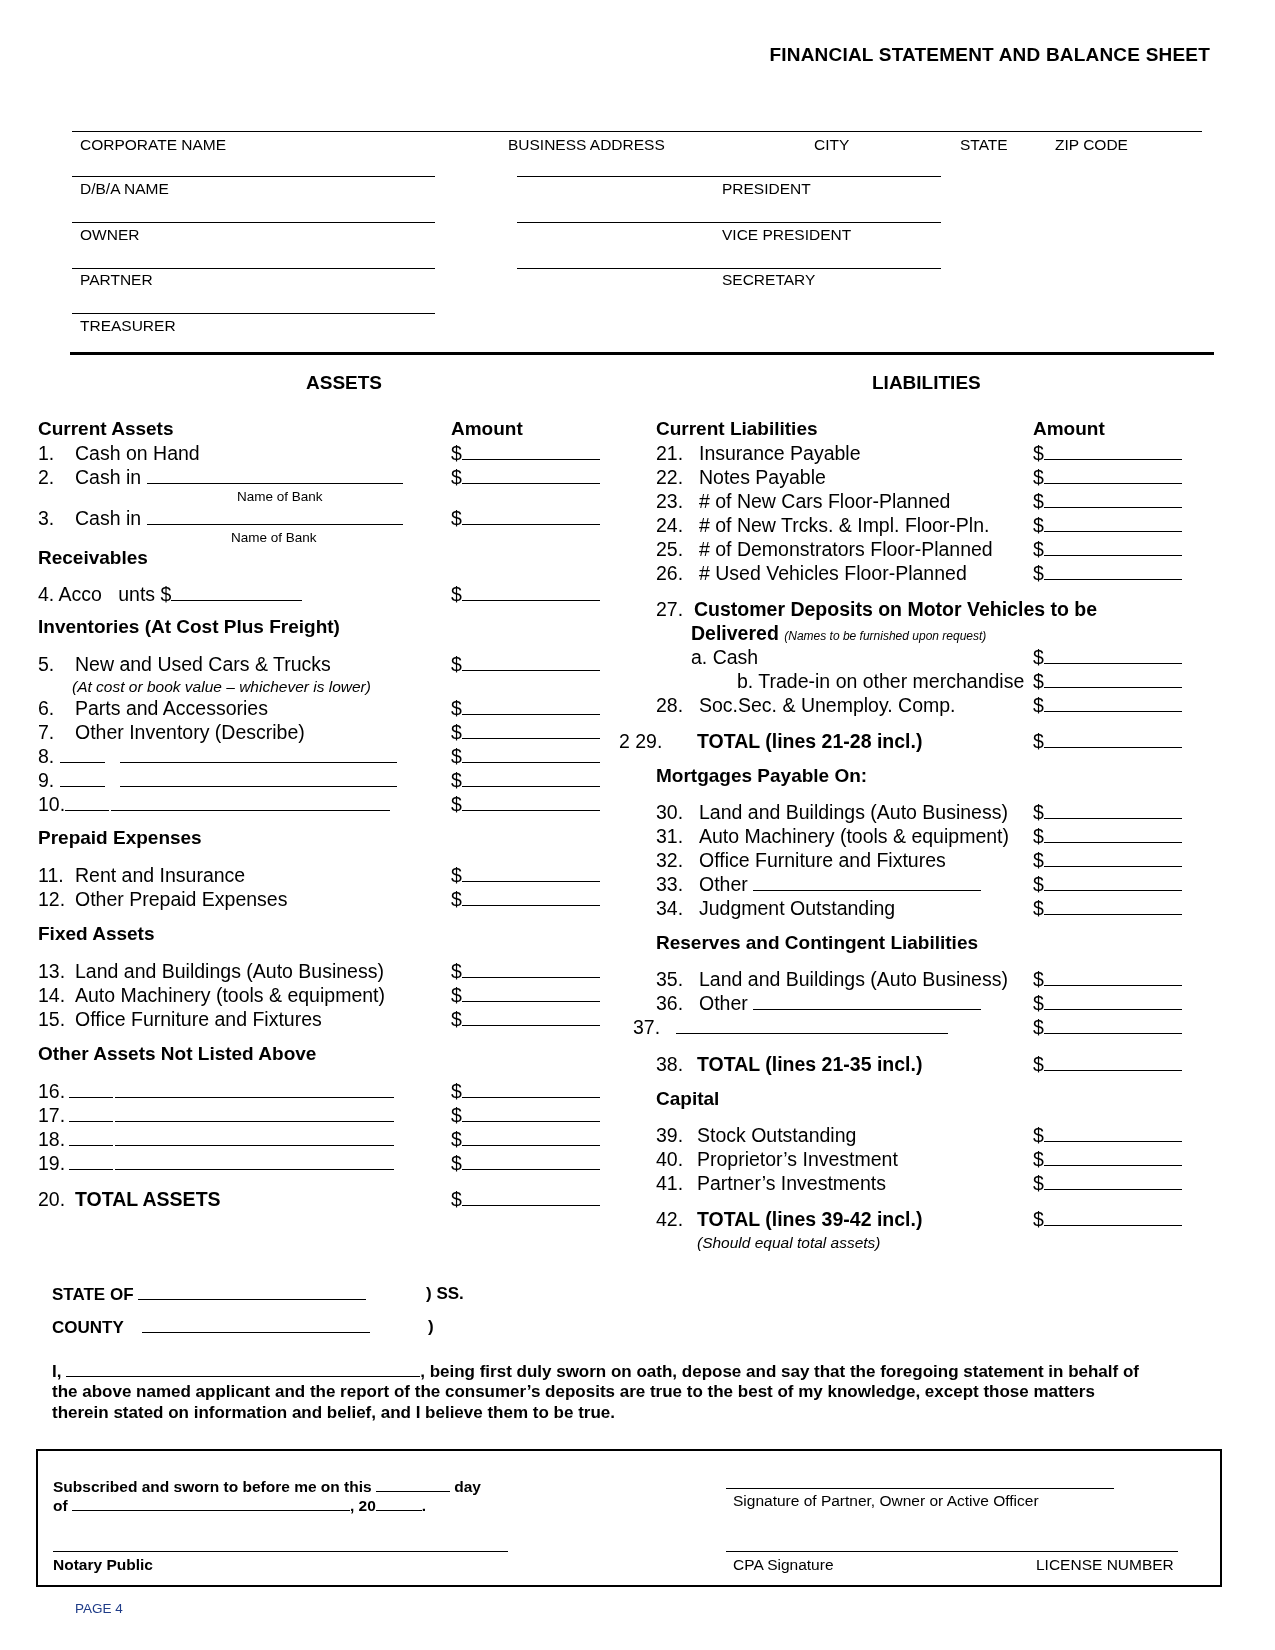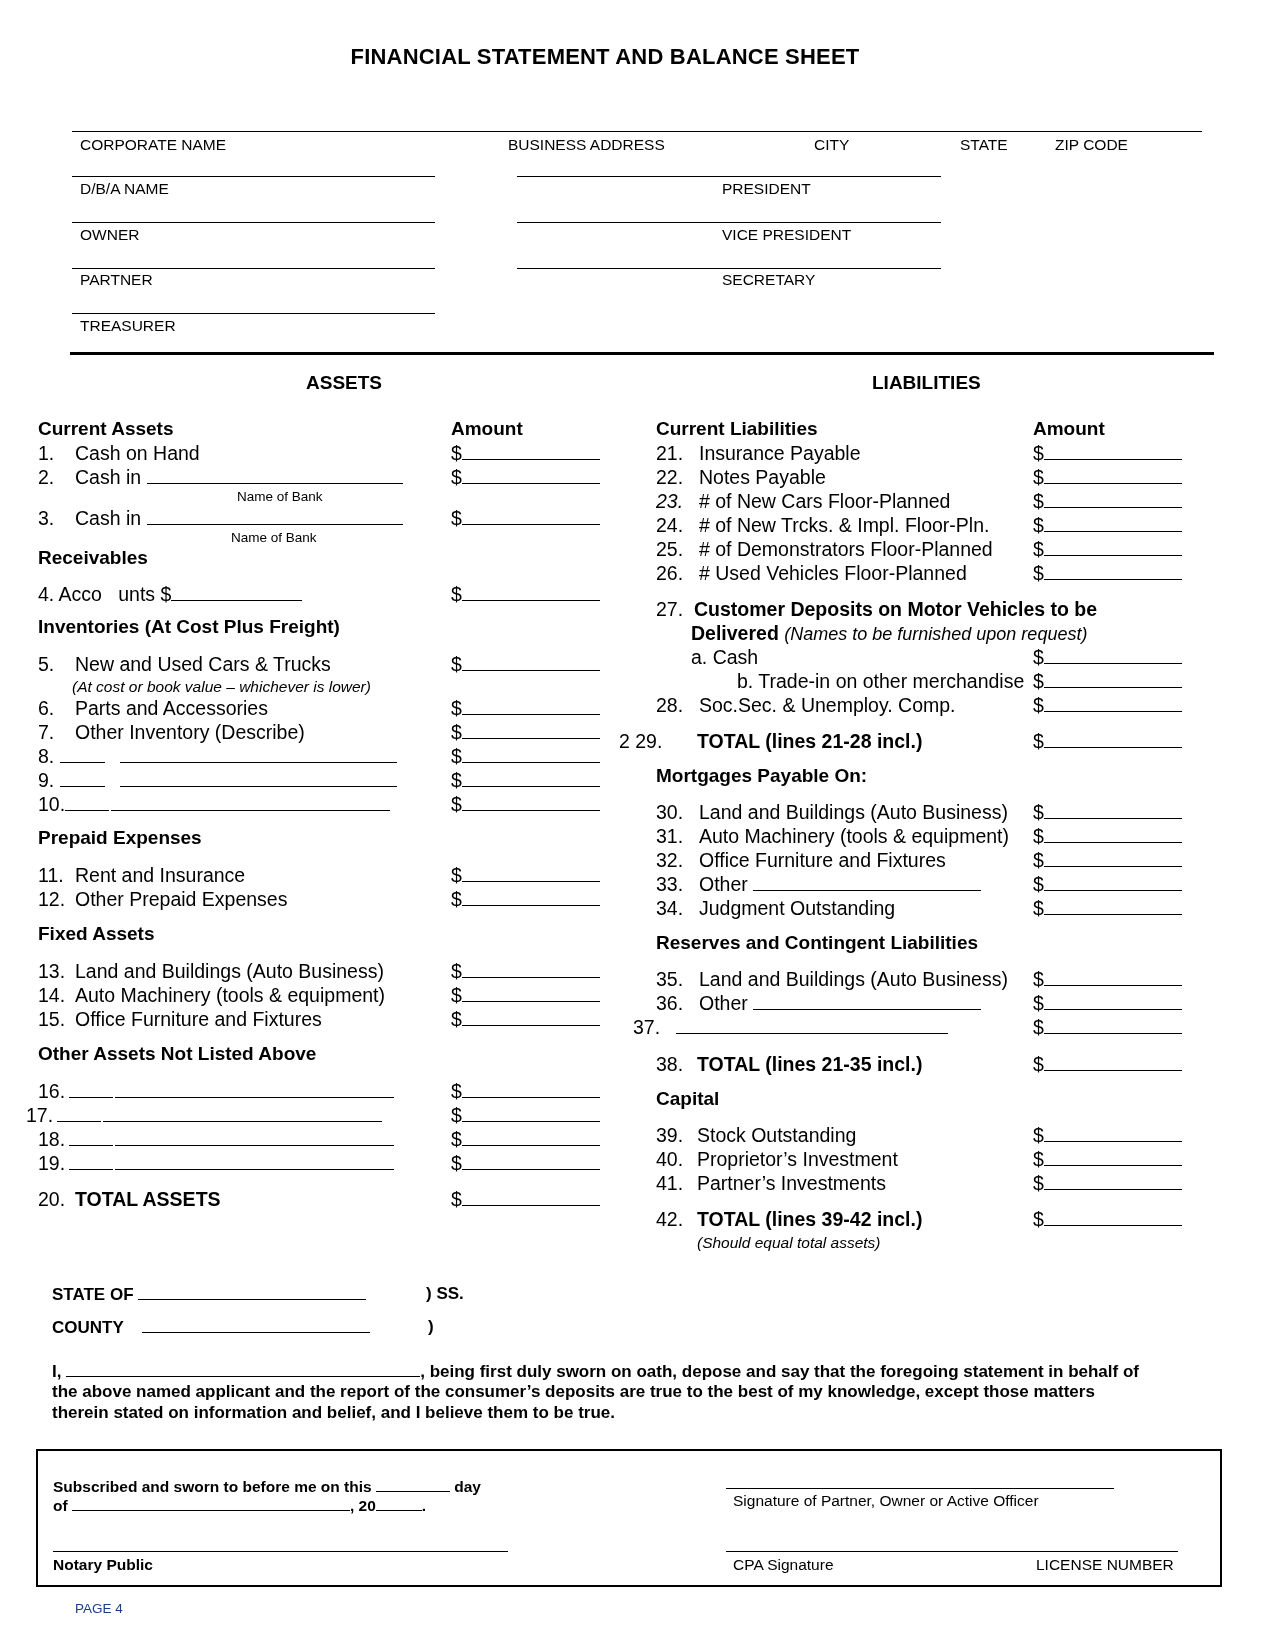--- a/index.html
+++ b/index.html
@@ -1,18 +1,18 @@
 <!DOCTYPE html>
 <html><head>
 <meta charset="utf-8">
 <style>
   html, body { margin: 0; padding: 0; background: #ffffff; }
   body { width: 1275px; height: 1650px; position: relative; overflow: hidden; color: #000; font-family: "Liberation Sans", sans-serif; }
   .abs { position: absolute; white-space: nowrap; }
-  .title { left: 0; width: 1210px; top: 44px; text-align: center; font-size: 22px; font-weight: bold; letter-spacing: 0.2px; }
+  .title { left: 0; width: 1210px; top: 44px; text-align: right; font-size: 19px; font-weight: bold; letter-spacing: 0.2px; }
   .hline { position: absolute; height: 0; border-top: 1.6px solid #000; }
   .hdr-label { font-size: 15.5px; }
   .thick { position: absolute; height: 0; border-top: 3px solid #000; }
   .sec-title { font-size: 19px; font-weight: bold; }
   .bold { font-weight: bold; }
   .row { font-size: 19.5px; }
   .num { display: inline-block; }
   .small { font-size: 13.5px; }
   .ital { font-style: italic; }
   .blank { display: inline-block; border-bottom: 1.5px solid #000; height: 16px; vertical-align: baseline; }
@@ -152,21 +152,21 @@
   <span class="num" style="width:37px;">15.</span><span>Office Furniture and Fixtures</span>
 </div>
 <div class="amt" style="left:451px; top:1008px;"><span>$</span><span class="blank"></span></div>
 
 <div class="abs sec-title" style="left:38px; top:1043px;">Other Assets Not Listed Above</div>
 
 <div class="abs row" style="left:38px; top:1080px;">
   <span>16.</span><span class="blank" style="width:44px; margin-left:4px;"></span><span class="blank" style="width:279px; margin-left:2px;"></span>
 </div>
 <div class="amt" style="left:451px; top:1080px;"><span>$</span><span class="blank"></span></div>
-<div class="abs row" style="left:26px; top:1104px;">
+<div class="abs row" style="left:38px; top:1104px;">
   <span>17.</span><span class="blank" style="width:44px; margin-left:4px;"></span><span class="blank" style="width:279px; margin-left:2px;"></span>
 </div>
 <div class="amt" style="left:451px; top:1104px;"><span>$</span><span class="blank"></span></div>
 <div class="abs row" style="left:38px; top:1128px;">
   <span>18.</span><span class="blank" style="width:44px; margin-left:4px;"></span><span class="blank" style="width:279px; margin-left:2px;"></span>
 </div>
 <div class="amt" style="left:451px; top:1128px;"><span>$</span><span class="blank"></span></div>
 <div class="abs row" style="left:38px; top:1152px;">
   <span>19.</span><span class="blank" style="width:44px; margin-left:4px;"></span><span class="blank" style="width:279px; margin-left:2px;"></span>
 </div>
@@ -177,31 +177,31 @@
 </div>
 <div class="amt" style="left:451px; top:1188px;"><span>$</span><span class="blank"></span></div>
 
 <div class="abs sec-title" style="left:656px; top:418px;">Current Liabilities</div>
 <div class="abs sec-title" style="left:1033px; top:418px;">Amount</div>
 
 <div class="abs row" style="left:656px; top:442px;"><span class="num" style="width:43px;">21.</span><span>Insurance Payable</span></div>
 <div class="amt" style="left:1033px; top:442px;"><span>$</span><span class="blank"></span></div>
 <div class="abs row" style="left:656px; top:466px;"><span class="num" style="width:43px;">22.</span><span>Notes Payable</span></div>
 <div class="amt" style="left:1033px; top:466px;"><span>$</span><span class="blank"></span></div>
-<div class="abs row" style="left:656px; top:490px;"><span class="num" style="width:43px;font-style:italic;">23.</span><span># of New Cars Floor-Planned</span></div>
+<div class="abs row" style="left:656px; top:490px;"><span class="num" style="width:43px;">23.</span><span># of New Cars Floor-Planned</span></div>
 <div class="amt" style="left:1033px; top:490px;"><span>$</span><span class="blank"></span></div>
 <div class="abs row" style="left:656px; top:514px;"><span class="num" style="width:43px;">24.</span><span># of New Trcks. &amp; Impl. Floor-Pln.</span></div>
 <div class="amt" style="left:1033px; top:514px;"><span>$</span><span class="blank"></span></div>
 <div class="abs row" style="left:656px; top:538px;"><span class="num" style="width:43px;">25.</span><span># of Demonstrators Floor-Planned</span></div>
 <div class="amt" style="left:1033px; top:538px;"><span>$</span><span class="blank"></span></div>
 <div class="abs row" style="left:656px; top:562px;"><span class="num" style="width:43px;">26.</span><span># Used Vehicles Floor-Planned</span></div>
 <div class="amt" style="left:1033px; top:562px;"><span>$</span><span class="blank"></span></div>
 
 <div class="abs row" style="left:656px; top:598px;"><span class="num" style="width:38px;">27.</span><span class="bold">Customer Deposits on Motor Vehicles to be</span></div>
-<div class="abs row" style="left:691px; top:622px;"><span class="bold">Delivered</span> <span class="ital" style="font-size:18px;text-align:right;">(Names to be furnished upon request)</span></div>
+<div class="abs row" style="left:691px; top:622px;"><span class="bold">Delivered</span> <span class="ital" style="font-size:12px;text-align:right;">(Names to be furnished upon request)</span></div>
 <div class="abs row" style="left:691px; top:646px;"><span>a. Cash</span></div>
 <div class="amt" style="left:1033px; top:646px;"><span>$</span><span class="blank"></span></div>
 <div class="abs row" style="left:691px; top:670px;margin-left:46px;"><span>b. Trade-in on other merchandise</span></div>
 <div class="amt" style="left:1033px; top:670px;"><span>$</span><span class="blank"></span></div>
 
 <div class="abs row" style="left:656px; top:694px;"><span class="num" style="width:43px;">28.</span><span>Soc.Sec. &amp; Unemploy. Comp.</span></div>
 <div class="amt" style="left:1033px; top:694px;"><span>$</span><span class="blank"></span></div>
 
 <div class="abs row" style="left:619px; top:730px;"><span class="num" style="width:78px;">2 29.</span><span class="bold">TOTAL (lines 21-28 incl.)</span></div>
 <div class="amt" style="left:1033px; top:730px;"><span>$</span><span class="blank"></span></div>

